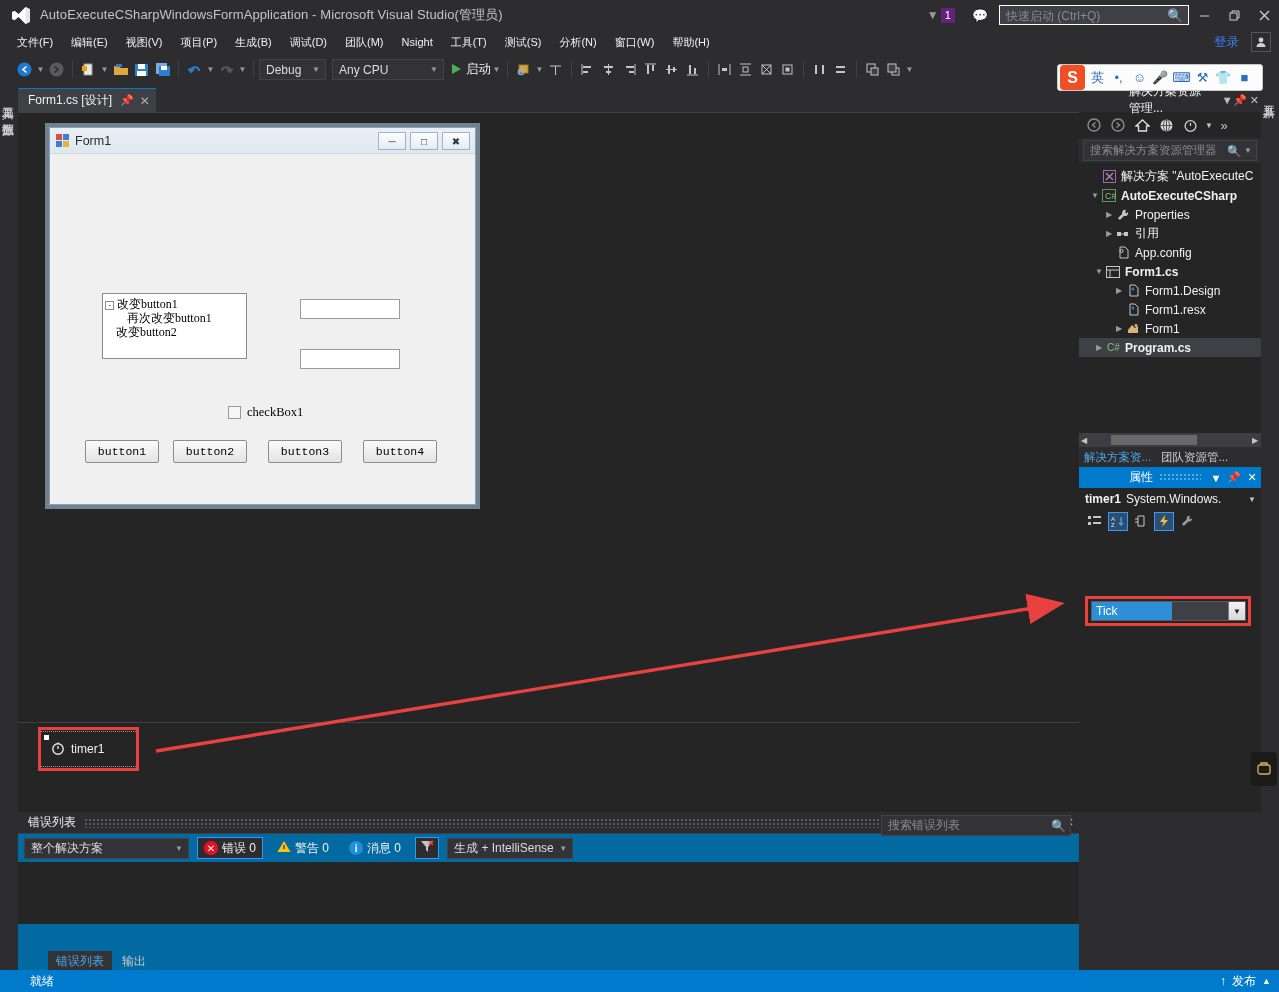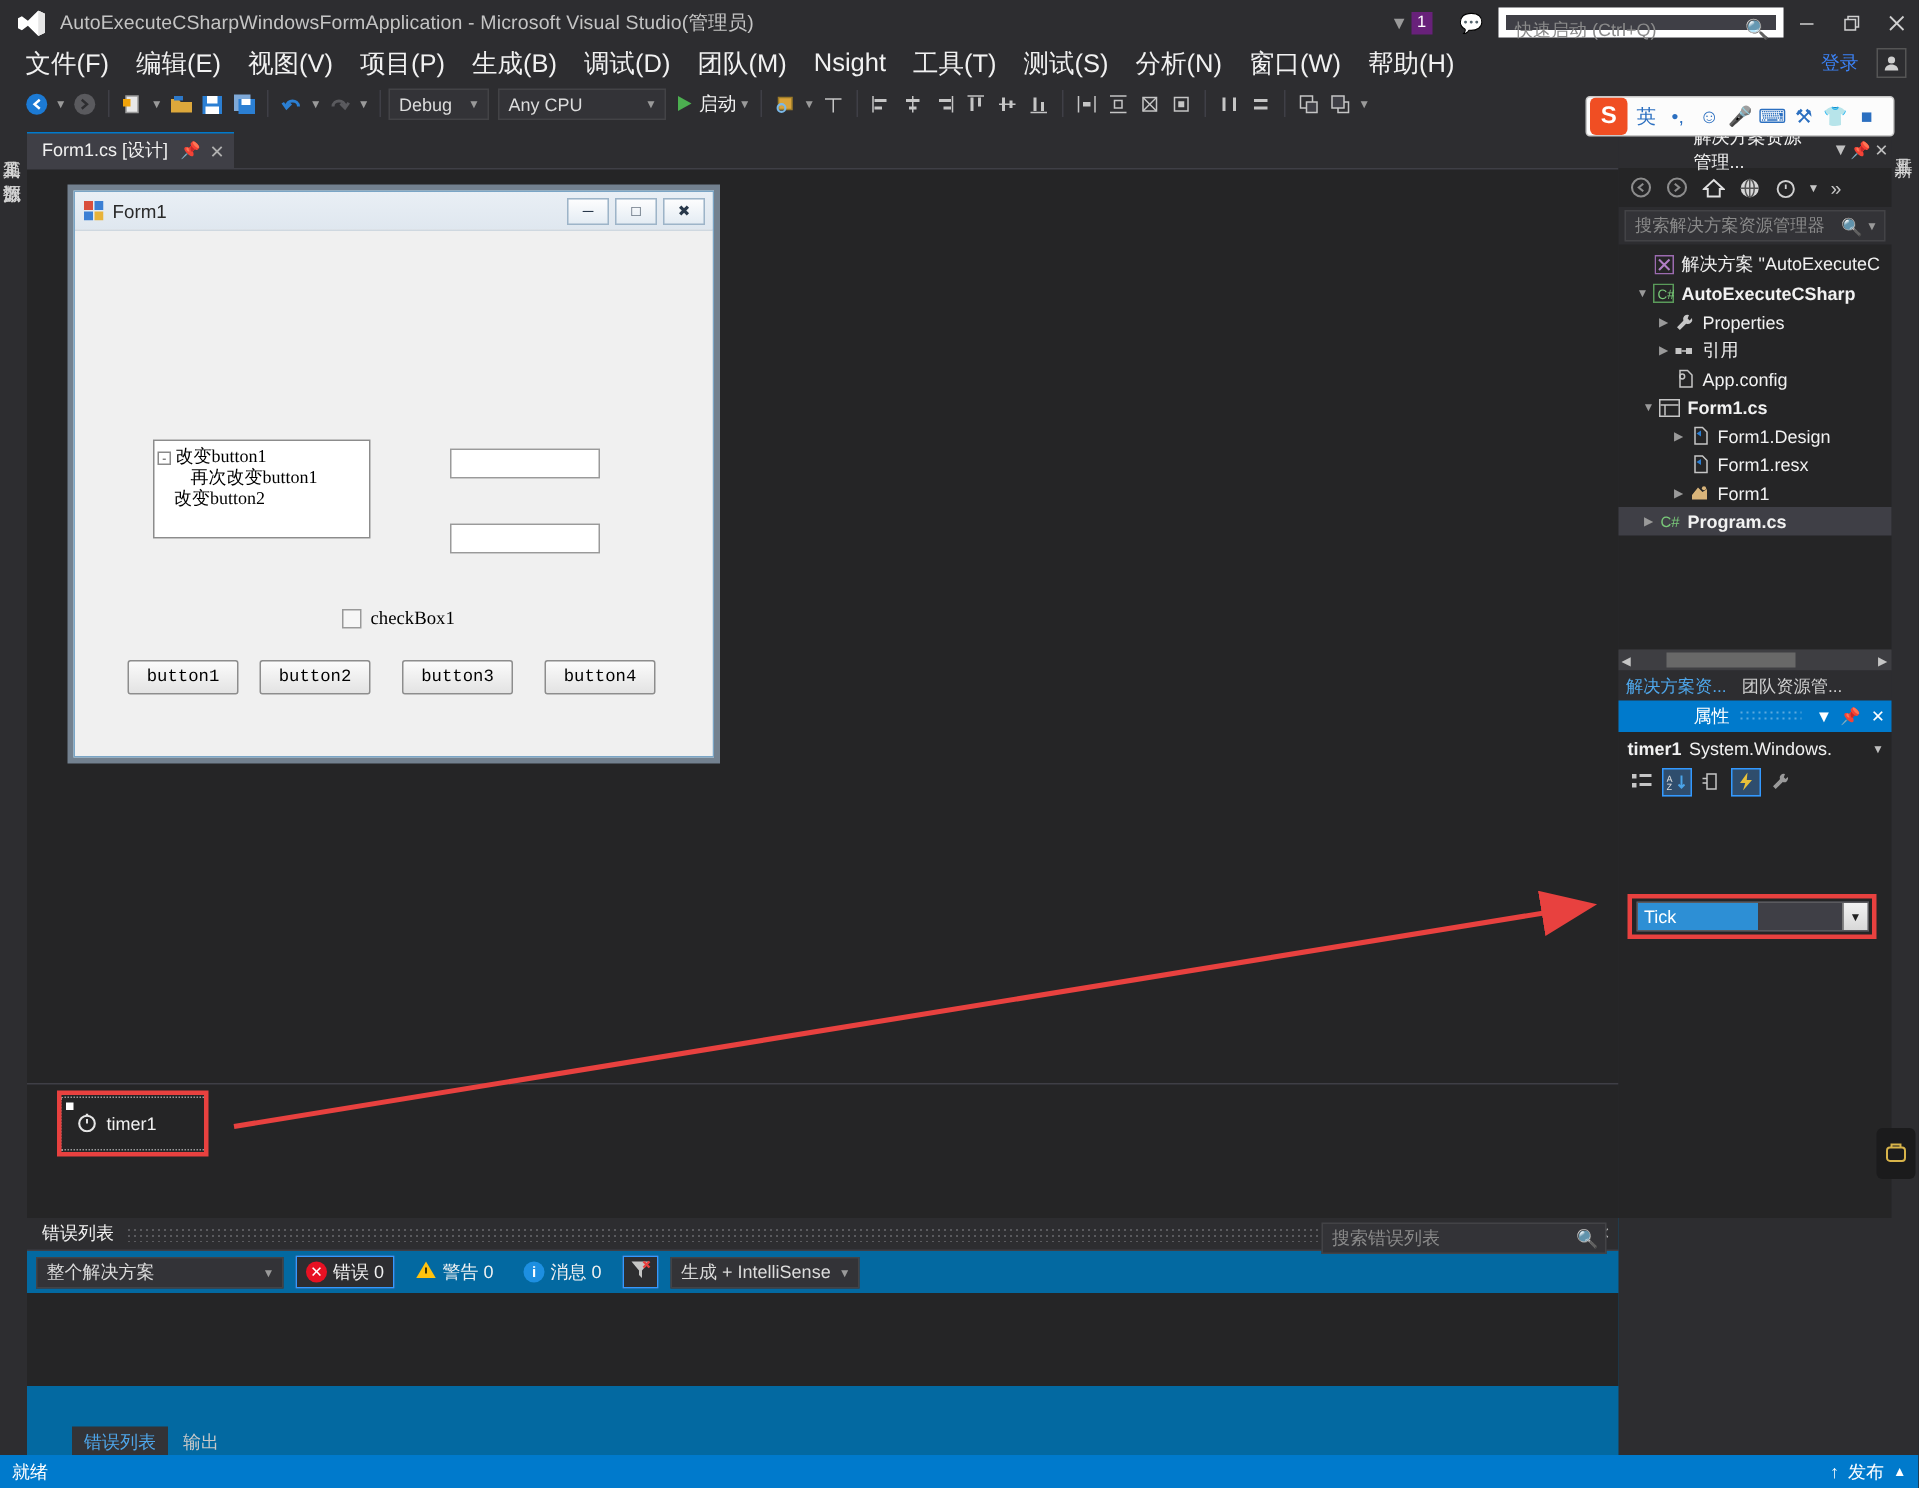--- a/index.html
+++ b/index.html
@@ -15,36 +15,36 @@
 
   
   .titlebar {
     position: absolute; top: 0; left: 0; width: 1279px; height: 30px;
     background: #2d2d30; display: flex; align-items: center;
   }
   .vs-logo { width: 26px; height: 22px; margin-left: 8px; display:flex; align-items:center; justify-content:center; }
   .title-text { margin-left: 6px; font-size: 13px; color: #c4c4c4; letter-spacing: .1px; }
   .tb-right { position: absolute; right: 0; top: 0; height: 30px; display: flex; align-items: center; }
   .quicklaunch {
-    width: 190px; height: 20px; background: #3f3f46; border: 5px solid #ffffff;
+    width: 190px; height: 20px; background: #3f3f46; border: 1px solid #ffffff;
     color: #8a8a8a; font-size: 12px; padding: 2px 22px 0 6px; position: relative;
   }
   .ql-icon { position: absolute; right: 4px; top: 2px; color: #c0c0c0; font-size: 13px; }
   .wbtn { width: 30px; height: 30px; display:flex; align-items:center; justify-content:center; color:#d0d0d0; font-size:13px; }
   .notif { display:flex; align-items:center; margin-right:10px; }
   .notif-flag { color:#9a9a9a; font-size:12px; }
   .notif-badge { background:#68217a; color:#fff; font-size:11px; padding:0 4px; margin-left:2px; line-height:14px; height:15px; display:inline-block;}
   .feedback-icon { margin: 0 10px 0 8px; color:#9a9a9a; font-size:13px;}
 
   
   .menubar {
     position: absolute; top: 30px; left: 0; width: 1279px; height: 24px;
     display: flex; align-items: center; background: #2d2d30;
   }
-  .menu-item { padding: 3px 9px; font-size: 17px; color: #f1f1f1; cursor: default; }
+  .menu-item { padding: 3px 9px; font-size: 11px; color: #f1f1f1; cursor: default; }
   .menubar-right { position:absolute; right:0; top:0; height:24px; display:flex; align-items:center; }
   .signin { font-size:12.5px; color:#3b82f6; padding: 2px 8px; }
   .acct-icon { width:20px; height:20px; border:1px solid #555; margin:0 8px 0 4px; display:flex; align-items:center; justify-content:center; }
 
   
   .toolbar {
     position: absolute; top: 54px; left: 0; width: 1279px; height: 30px;
     background: #2d2d30; display: flex; align-items: center;
   }
   .tgrp { display:flex; align-items:center; height:24px; }
@@ -201,21 +201,21 @@
   .prop-key { width:80px; background:#2d8fd5; color:#fff; font-size:12px; padding:2px 4px; }
   .prop-val { flex:1; background:#3f3f46; }
   .prop-dd { width:17px; background:linear-gradient(#f2f2f2,#d8d8d8); border-left:1px solid #7a7a7a; display:flex;align-items:center;justify-content:center;color:#222;font-size:8px;}
   .prop-body { background:#252526; height:280px; }
 
   
   .statusbar {
     position:absolute; left:0; bottom:0; width:1279px; height:22px; background:#007acc;
     display:flex; align-items:center; color:#fff; font-size:12px;
   }
-  .sb-left { padding-left:8px; }
+  .sb-left { padding-left:8px;margin-left:22px; }
   .sb-right { position:absolute; right:8px; display:flex; align-items:center; gap:6px; }
 </style>
 </head>
 <body>
 
 <div id="app">
 
   <div class="titlebar">
     <div class="vs-logo">
       <svg width="18" height="17" viewBox="0 0 18 17">

